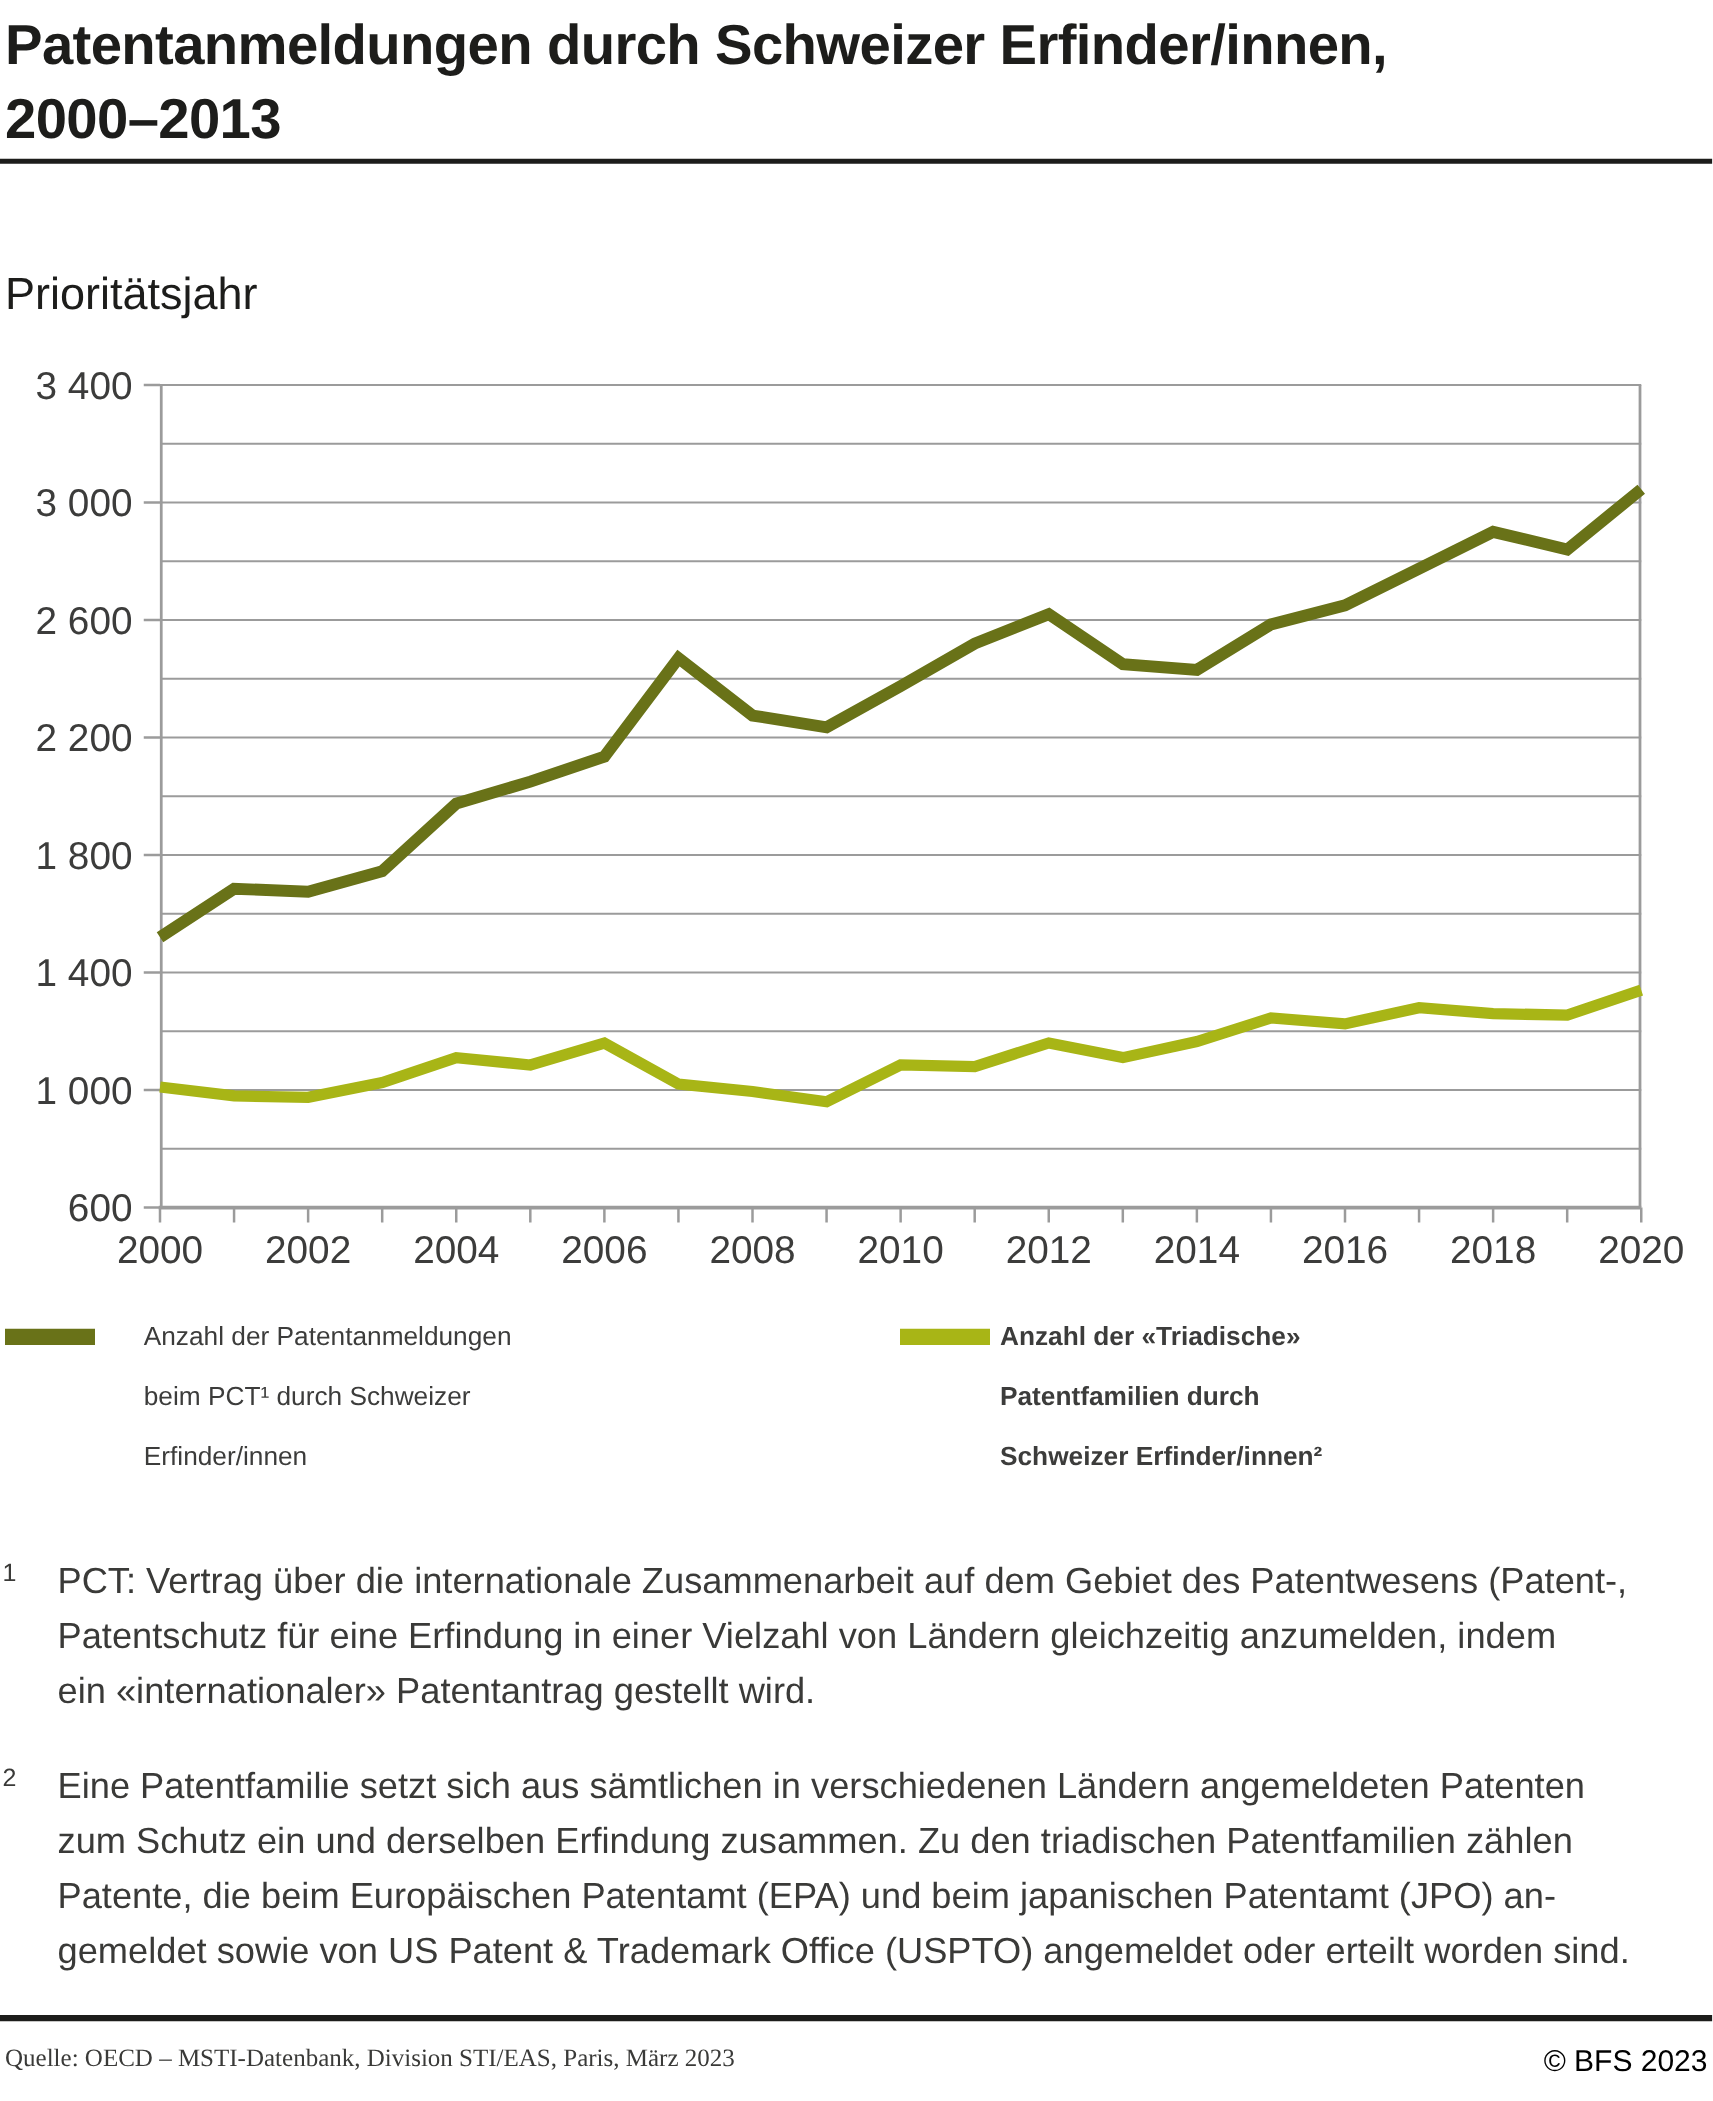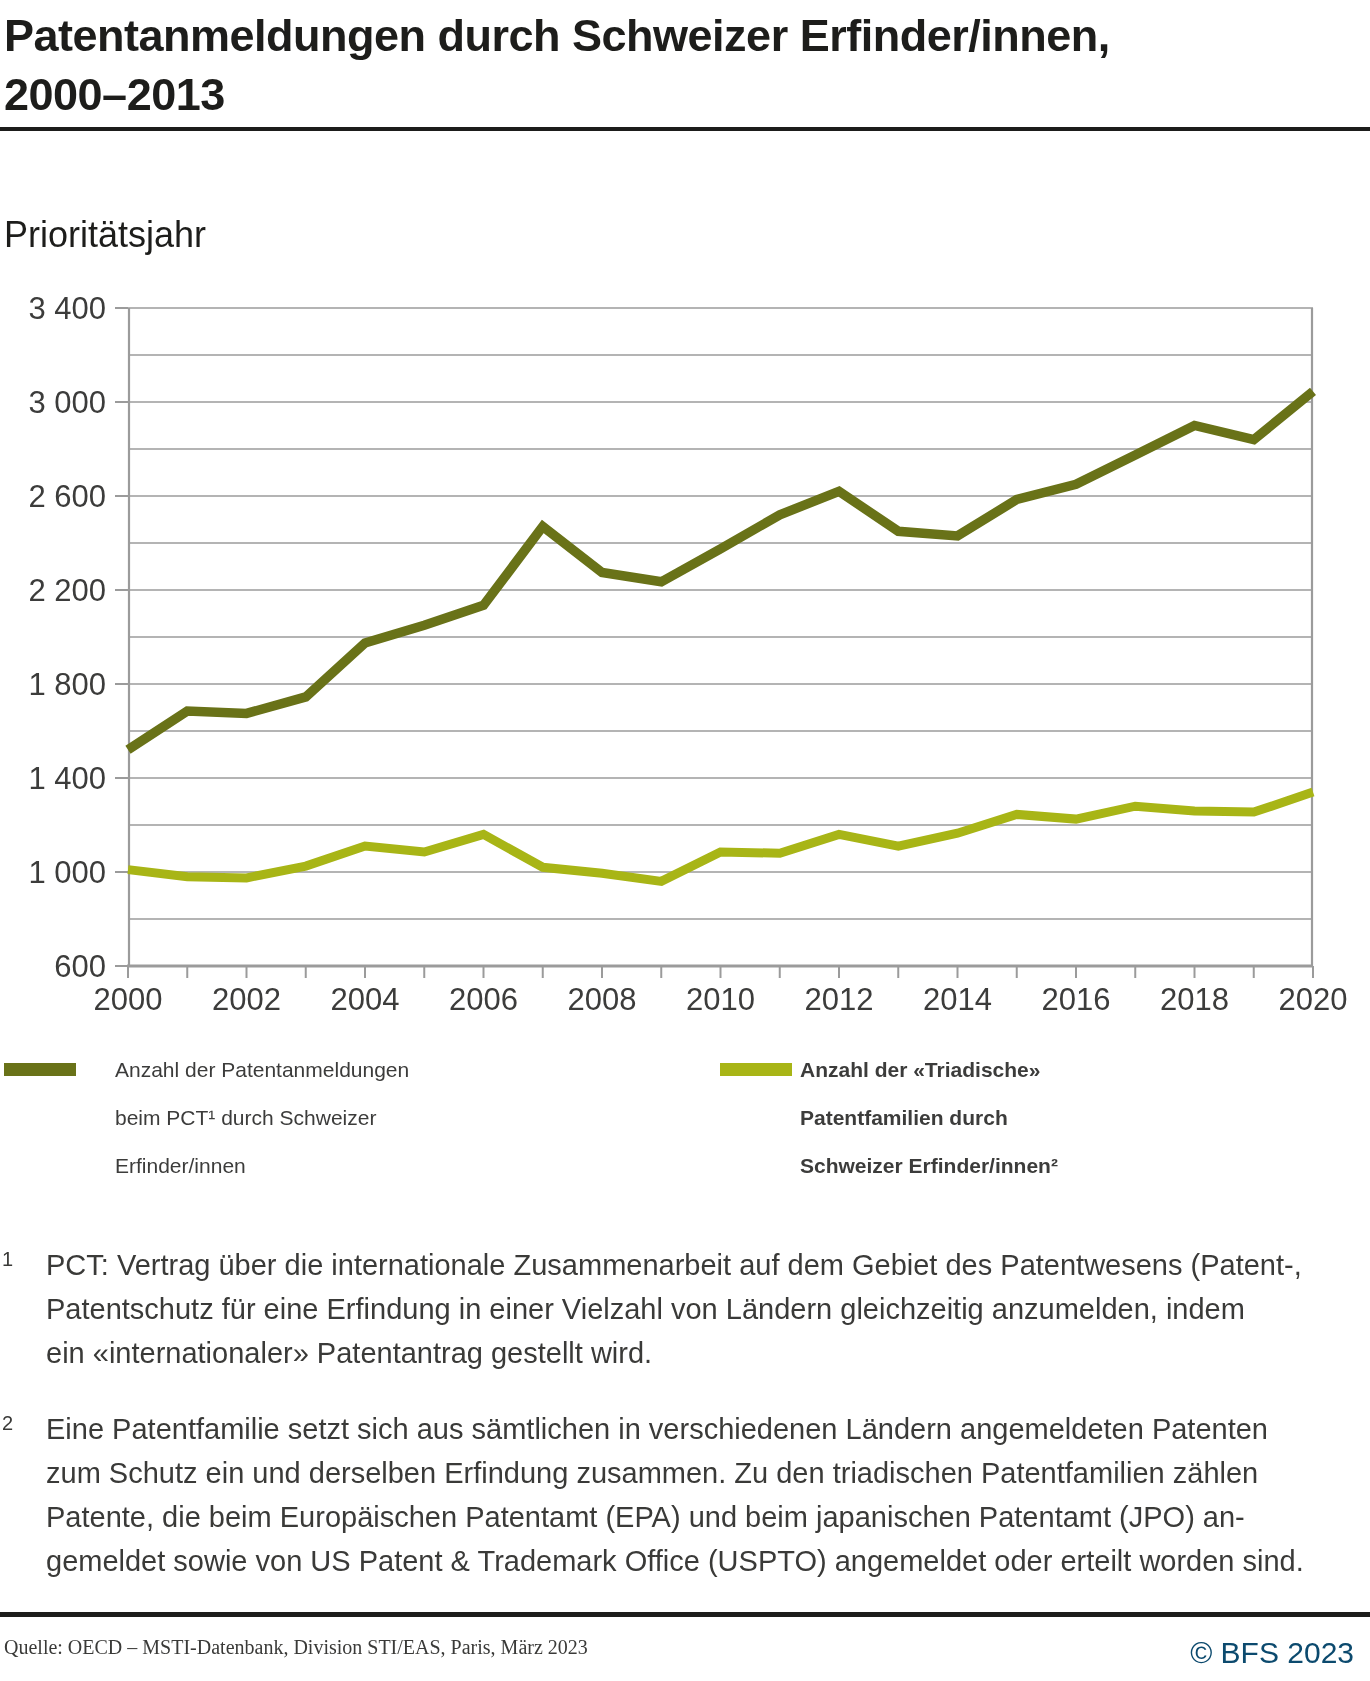--- a/index.html
+++ b/index.html
@@ -21,21 +21,21 @@
   .legend-item.one .legend-text{left:115px;}
   .legend-item.two .swatch{left:4px;}
   .legend-item.two .legend-text{left:84px;font-weight:bold;}
   .footnote{position:absolute;left:0;width:1370px;font-size:29px;line-height:44px;color:#3a3a38;}
   .footnote .fn-lines{margin-left:46px;}
   .fn-marker{position:absolute;left:2px;top:-6px;font-size:20px;color:#3a3a38;}
   .fn1{top:1243px;}
   .fn2{top:1407px;}
   .rule-bottom{position:absolute;left:0;top:1612px;width:1370px;height:5px;background:#1d1d1b;}
   .source-left{position:absolute;left:4px;top:1636px;font-size:20px;color:#3a3a38;font-family:Liberation Serif, serif;}
-  .source-right{position:absolute;right:16px;top:1636px;font-size:30px;color:#0c4a6e;}
+  .source-right{position:absolute;right:4px;top:1636px;font-size:24px;color:#000000;}
 </style>
 </head>
 <body>
 
 <div class="page">
 
   <div class="title">
     <div>Patentanmeldungen durch Schweizer Erfinder/innen,</div>
     <div>2000–2013</div>
   </div>

